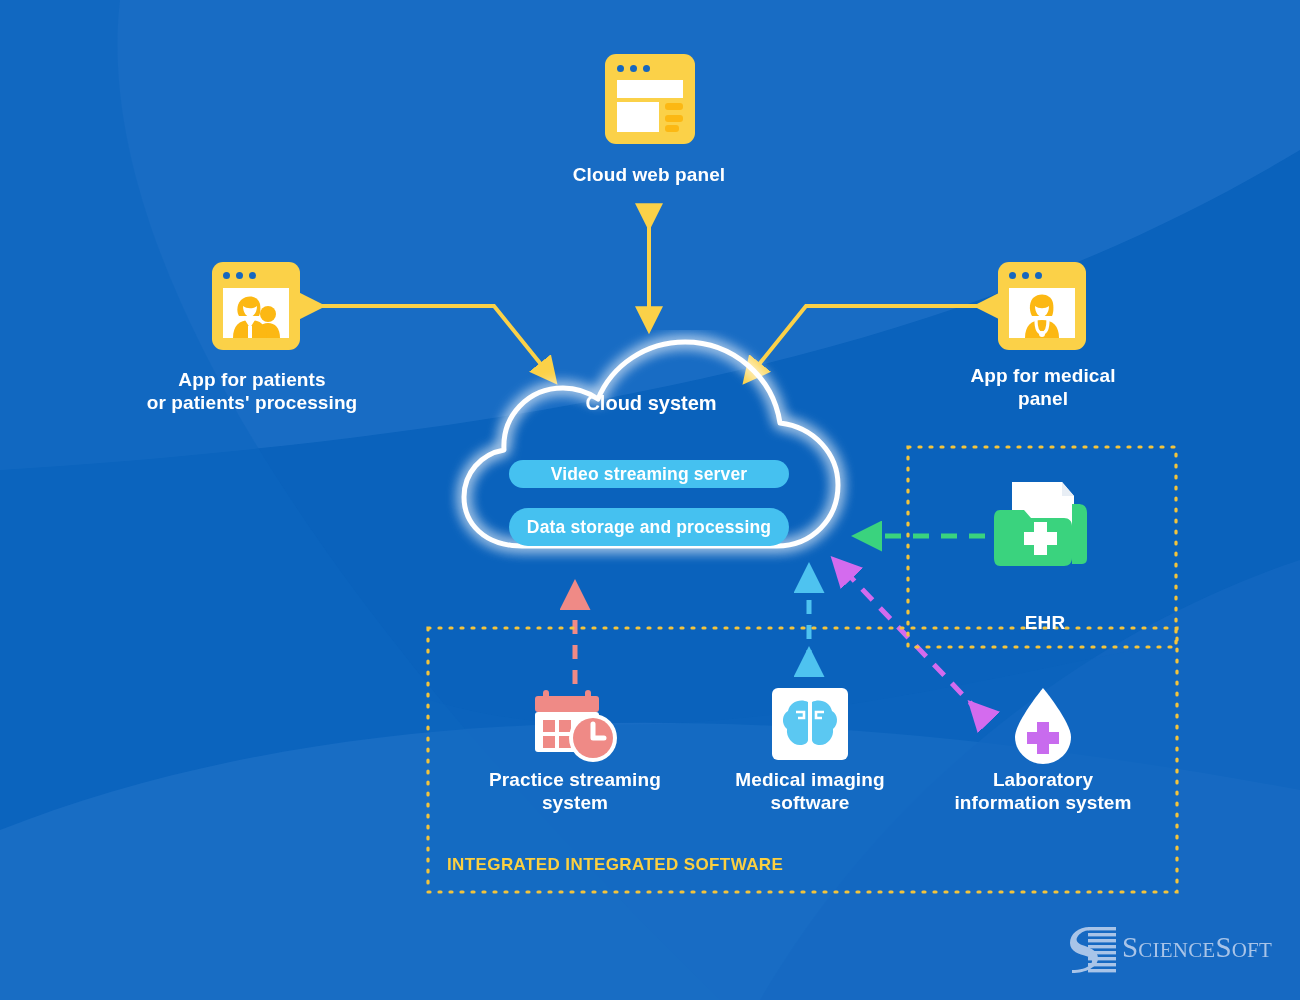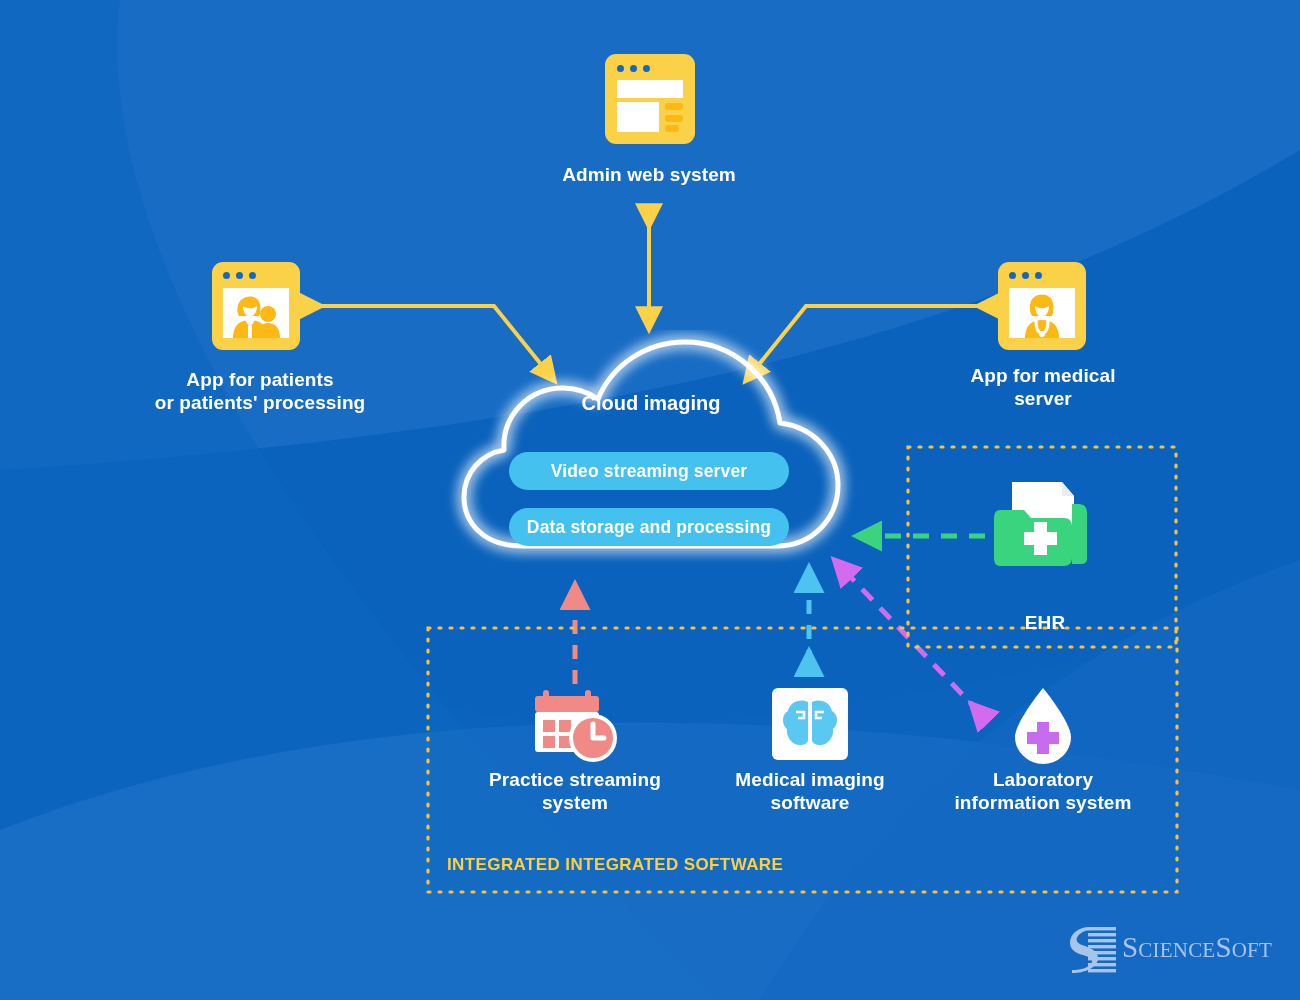--- a/index.html
+++ b/index.html
@@ -134,38 +134,38 @@
              C 24,143 41,124 64,120
              C 62,86 88,58 123,58
              C 136,58 148,62 158,69
              C 172,35 206,12 245,12
              C 293,12 333,47 340,93
              C 374,97 398,124 398,155
              C 398,189 372,216 337,216 Z" fill="none" stroke="#ffffff" stroke-width="5" stroke-linejoin="round"></path>
   </svg>
 
   <div id="cloudwrap">
-    <div id="cloudTitle">Cloud imaging</div>
-    <div class="pill" style="left:54px;top:120px;width:280px;height:38px;">Video streaming server</div>
+    <div id="cloudTitle">Cloud system</div>
+    <div class="pill" style="left:54px;top:128px;width:280px;height:28px;">Video streaming server</div>
     <div class="pill" style="left:54px;top:176px;width:280px;height:38px;">Data storage and processing</div>
   </div>
 
   <div class="winbox" style="left:605px;top:54px;width:90px;height:90px;">
     <div class="wdots" style="left:12px;top:11px;">
       <span class="wdot"></span>
       <span class="wdot"></span>
       <span class="wdot"></span>
     </div>
     <div class="wpanel" style="left:12px;top:26px;width:66px;height:18px;"></div>
     <div class="wpanel" style="left:12px;top:48px;width:42px;height:30px;"></div>
     <div class="wmini" style="left:60px;top:49px;width:18px;height:7px;"></div>
     <div class="wmini" style="left:60px;top:61px;width:18px;height:7px;"></div>
     <div class="wmini" style="left:60px;top:71px;width:14px;height:7px;"></div>
   </div>
-  <div class="label" style="left:489px;top:163px;width:320px;font-size:19px;">Admin web system</div>
+  <div class="label" style="left:489px;top:163px;width:320px;font-size:19px;">Cloud web panel</div>
 
   <div class="winbox" style="left:212px;top:262px;width:88px;height:88px;">
     <div class="wdots" style="left:11px;top:10px;">
       <span class="wdot"></span>
       <span class="wdot"></span>
       <span class="wdot"></span>
     </div>
     <div class="wpanel" style="left:11px;top:26px;width:66px;height:50px;"></div>
     <svg style="position:absolute;left:11px;top:26px;width:66px;height:50px;" viewBox="0 0 66 50">
 
@@ -173,21 +173,21 @@
       <path d="M 33,50 C 33,40 38,35 45,35 C 52,35 57,40 57,50 Z" fill="#fcb813"></path>
 
       <path d="M 18,12 C 25,6 35,8 37,16 C 38,22 37,26 36,28 L 16,28 C 14,25 13,17 18,12 Z" fill="#fcb813"></path>
       <path d="M 20,18 C 20,25 24,29 27,29 C 30,29 34,25 34,18 C 30,21 24,21 20,18 Z" fill="#ffffff"></path>
 
       <path d="M 10,50 C 10,38 16,32 27,32 C 38,32 44,38 44,50 Z" fill="#fcb813"></path>
       <path d="M 22,32 L 27,40 L 32,32 Z" fill="#ffffff"></path>
       <rect x="25" y="38" width="4" height="12" fill="#ffffff"></rect>
     </svg>
   </div>
-  <div class="label" style="left:100px;top:368px;width:320px;font-size:19px;">
+  <div class="label" style="left:92px;top:368px;width:320px;font-size:19px;">
     <span>App for patients</span><br>
     <span>or patients' processing</span>
   </div>
 
   <div class="winbox" style="left:998px;top:262px;width:88px;height:88px;">
     <div class="wdots" style="left:11px;top:10px;">
       <span class="wdot"></span>
       <span class="wdot"></span>
       <span class="wdot"></span>
     </div>
@@ -195,21 +195,21 @@
     <svg style="position:absolute;left:11px;top:26px;width:66px;height:50px;" viewBox="0 0 66 50">
       <path d="M 24,10 C 31,4 42,6 44,15 C 45,21 44,26 43,28 L 23,28 C 21,25 19,16 24,10 Z" fill="#fcb813"></path>
       <path d="M 26,18 C 26,25 30,29 33,29 C 36,29 40,25 40,18 C 36,21 30,21 26,18 Z" fill="#ffffff"></path>
       <path d="M 16,50 C 16,38 22,32 33,32 C 44,32 50,38 50,50 Z" fill="#fcb813"></path>
       <path d="M 27,32 C 27,42 30,45 33,45 C 36,45 39,42 39,32" fill="none" stroke="#ffffff" stroke-width="3.2"></path>
       <circle cx="33" cy="46" r="3" fill="#ffffff"></circle>
     </svg>
   </div>
   <div class="label" style="left:920px;top:364px;width:246px;font-size:19px;">
     <span>App for medical</span><br>
-    <span>server</span>
+    <span>panel</span>
   </div>
 
   <svg class="lyr" style="left:992px;top:480px;width:106px;height:100px;" viewBox="0 0 106 100">
     <path d="M 20,2 L 70,2 L 82,16 L 82,78 L 20,78 Z" fill="#ffffff"></path>
     <path d="M 70,2 L 70,16 L 82,16 Z" fill="#e8eef5"></path>
     <path d="M 86,24 C 92,24 95,27 95,33 L 95,78 C 95,84 92,84 86,84 L 80,84 L 80,24 Z" fill="#3ad37e"></path>
     <path d="M 8,30 L 32,30 L 39,38 L 72,38 C 77,38 80,41 80,46 L 80,78 C 80,83 77,86 72,86 L 8,86 C 4,86 2,83 2,78 L 2,38 C 2,33 4,30 8,30 Z" fill="#3ad37e"></path>
     <path d="M 32,52 L 42,52 L 42,42 L 55,42 L 55,52 L 65,52 L 65,65 L 55,65 L 55,75 L 42,75 L 42,65 L 32,65 Z" fill="#ffffff"></path>
   </svg>
   <div class="label" style="left:960px;top:611px;width:170px;font-size:19px;">EHR</div>

